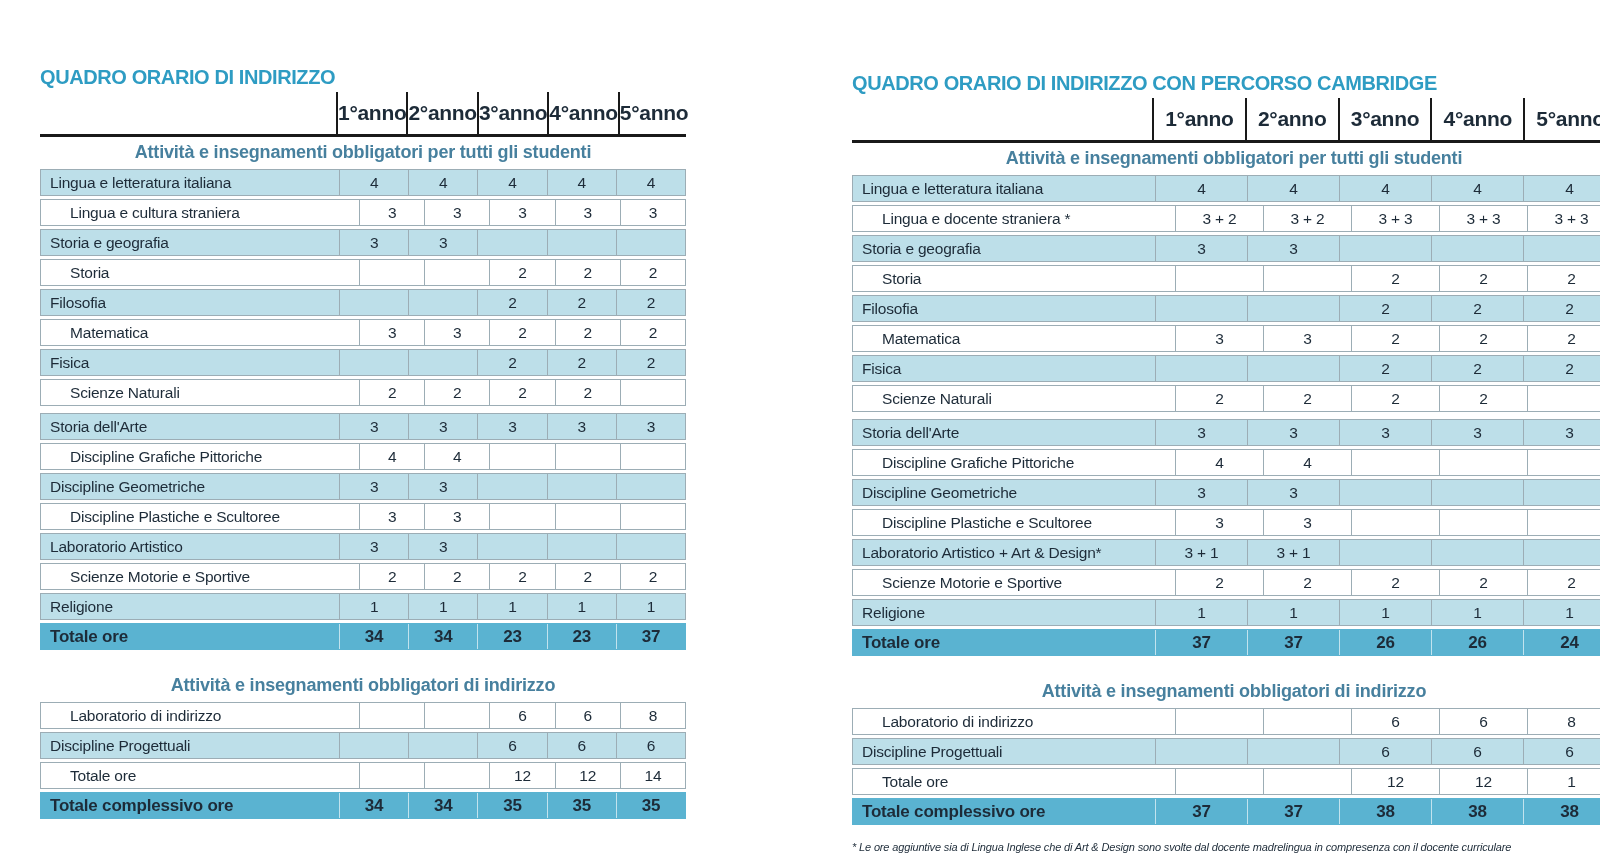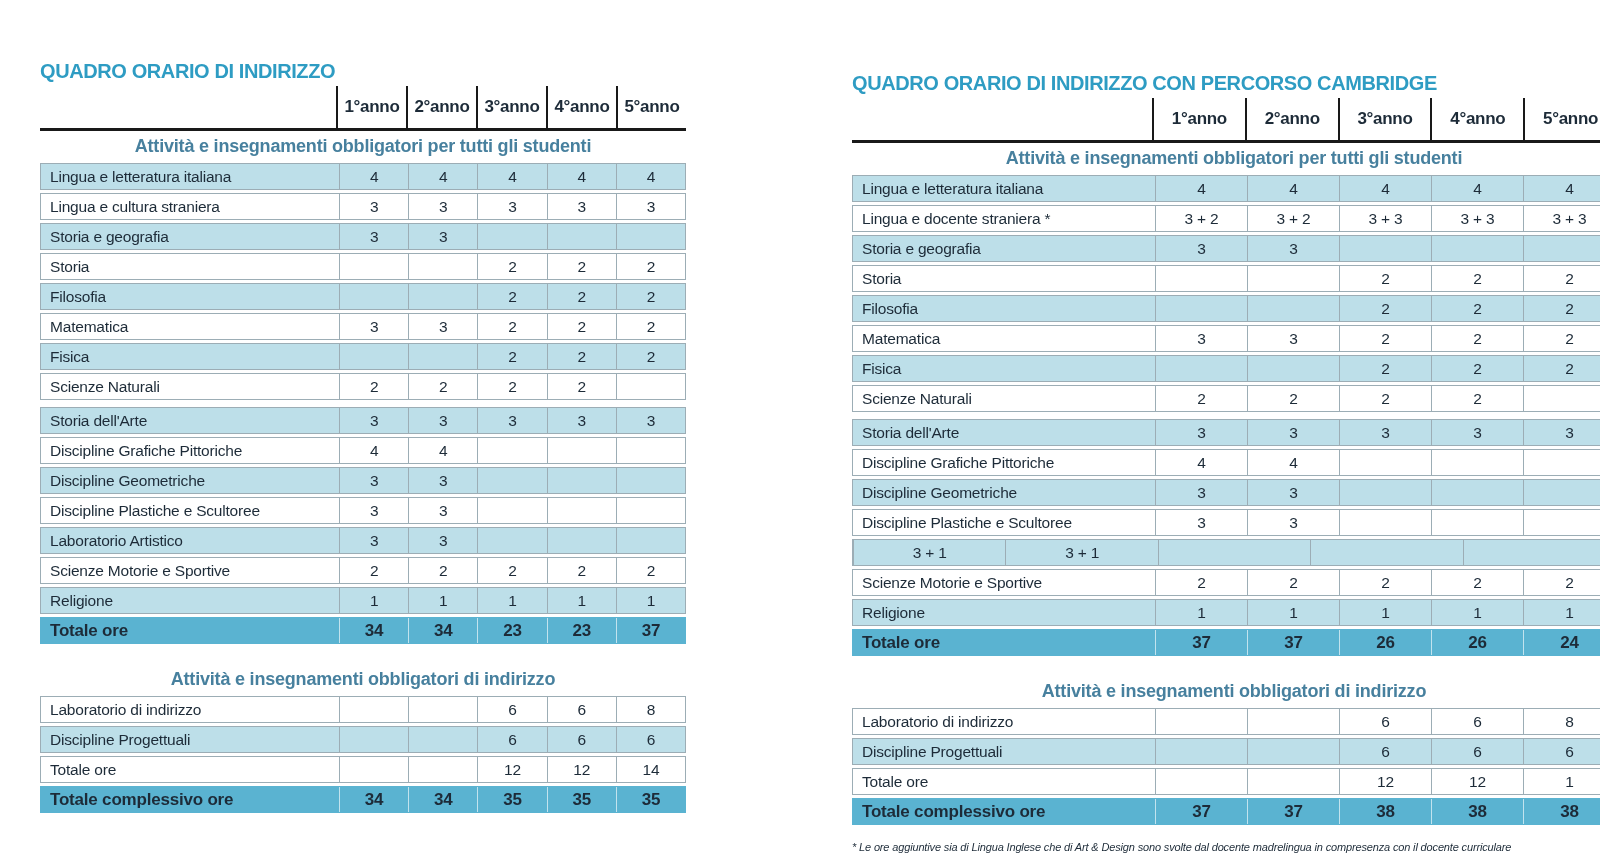--- a/index.html
+++ b/index.html
@@ -13,21 +13,21 @@
     position: relative;
     width: 1600px;
     height: 855px;
     background: #ffffff;
     overflow: hidden;
   }
   .panel {
     position: absolute;
     --labelw: 298px;
   }
-  .panel.left  { left: 40px;  top: 60px; width: 646px; }
+  .panel.left  { left: 40px;  top: 66px; width: 646px; }
   .panel.right { left: 852px; top: 72px; width: 764px; --labelw: 302px; }
 
   .table-title {
     font-size: 20px;
     font-weight: bold;
     color: #2e9cc3;
     letter-spacing: -0.4px;
     margin: 0 0 2px 0;
     height: 24px;
     white-space: nowrap;
@@ -37,21 +37,21 @@
     height: 42px;
   }
   .year-spacer { flex: 0 0 calc(var(--labelw) - 2px); }
   .year-cell {
     flex: 1;
     border-left: 2px solid #191919;
     display: flex;
     align-items: center;
     justify-content: center;
     font-weight: bold;
-    font-size: 17px;
+    font-size: 21px;
     letter-spacing: -0.3px;
     white-space: nowrap;
   }
   .thick-rule { height: 3px; background: #191919; }
 
   .section-header {
     text-align: center;
     font-weight: bold;
     font-size: 18px;
     letter-spacing: -0.2px;
@@ -61,21 +61,21 @@
   .section2 { margin-top: 20px; }
 
   .row {
     display: flex;
     align-items: stretch;
     height: 25px;
     margin-bottom: 3px;
     border: 1px solid #9cadb5;
   }
   .row.blue  { background: #bddfe9; }
-  .row.white { background: #ffffff; }
+  .row.white { background: #ffffff; padding-left: 20px; }
   .row.total { background: #5ab3d1; border-color: #5ab3d1; font-weight: bold; }
   .row.gap-above { margin-top: 7px; }
 
   .cell {
     display: flex;
     align-items: center;
     font-size: 15.5px;
     letter-spacing: -0.2px;
   }
   .cell.label {
@@ -395,20 +395,21 @@
         </div>
         <div class="row white">
           <div class="cell label">Discipline Plastiche e Scultoree</div>
           <div class="cell val">3</div>
           <div class="cell val">3</div>
           <div class="cell val"></div>
           <div class="cell val"></div>
           <div class="cell val"></div>
         </div>
         <div class="row blue">
+          <div class="cell label">Laboratorio Artistico + Art &amp; Design*</div>
           <div class="cell val">3 + 1</div>
           <div class="cell val">3 + 1</div>
           <div class="cell val"></div>
           <div class="cell val"></div>
           <div class="cell val"></div>
         </div>
         <div class="row white">
           <div class="cell label">Scienze Motorie e Sportive</div>
           <div class="cell val">2</div>
           <div class="cell val">2</div>

